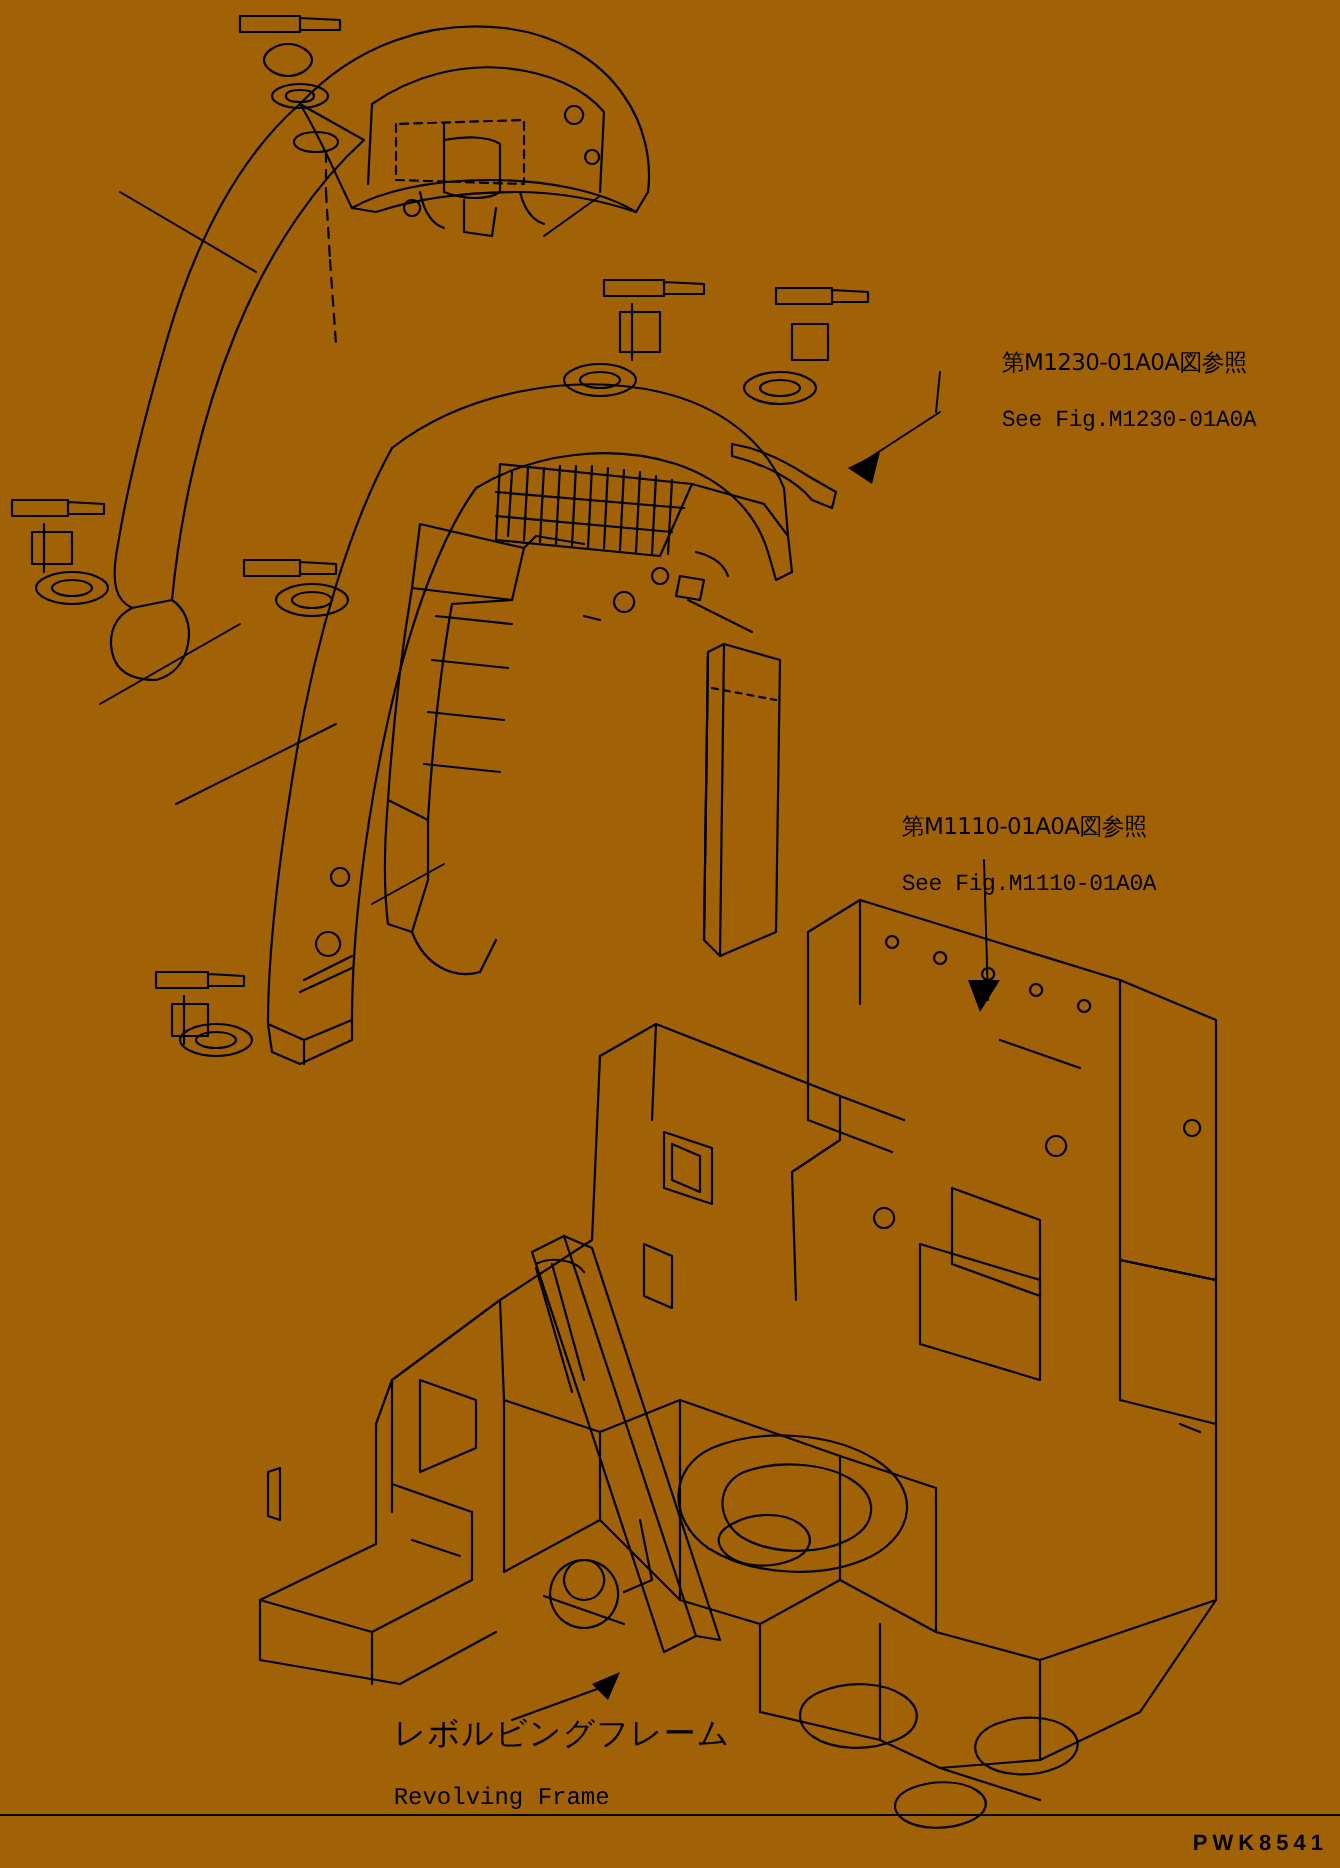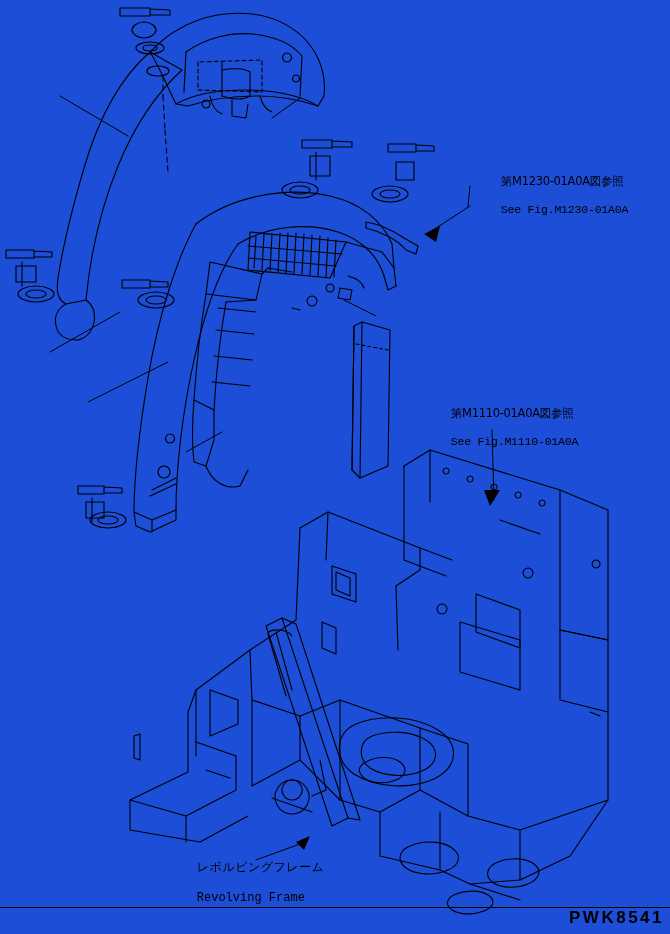--- a/index.html
+++ b/index.html
@@ -12,21 +12,21 @@
     height: 934px;
     position: relative;
     font-family: "Liberation Sans", sans-serif;
     overflow: hidden;
   }
   #sheet {
     position: absolute;
     left: 0; top: 0;
     width: 670px;
     height: 934px;
-    background: #1d4ed8;
+    background: #a16207;
   }
   svg#art {
     position: absolute;
     left: 0; top: 0;
     width: 670px;
     height: 934px;
   }
   .anno {
     position: absolute;
     font-family: "Liberation Mono", monospace;
@@ -44,29 +44,29 @@
   .caption {
     position: absolute;
     font-family: "Liberation Mono", monospace;
     font-size: 12px;
     line-height: 15px;
     color: #000;
     white-space: pre;
   }
   .caption .jp {
     font-family: Liberation Sans, sans-serif;
-    font-size: 12px;
+    font-size: 16px;
     letter-spacing: 0.5px;
   }
   #figcode {
     position: absolute;
     right: 6px;
     bottom: 6px;
     font-family: "Liberation Sans", sans-serif;
-    font-size: 17px;
+    font-size: 11px;
     font-weight: bold;
     letter-spacing: 2.5px;
     color: #000;
   }
   #bottomrule {
     position: absolute;
     left: 0;
     bottom: 26px;
     width: 670px;
     height: 1px;

